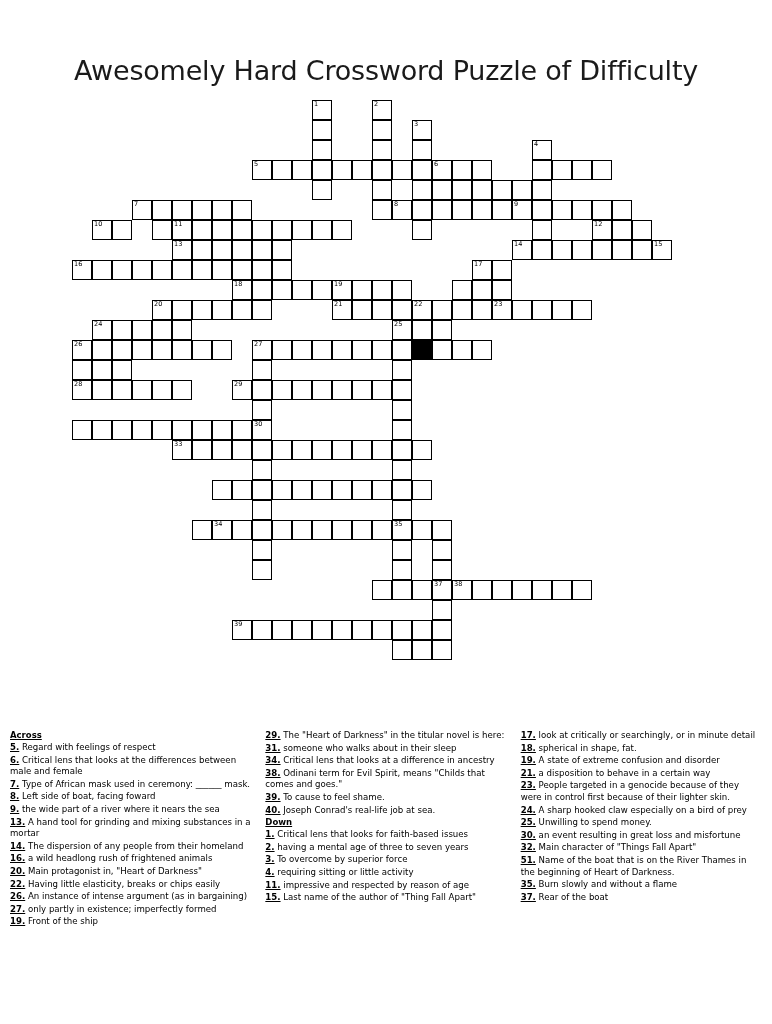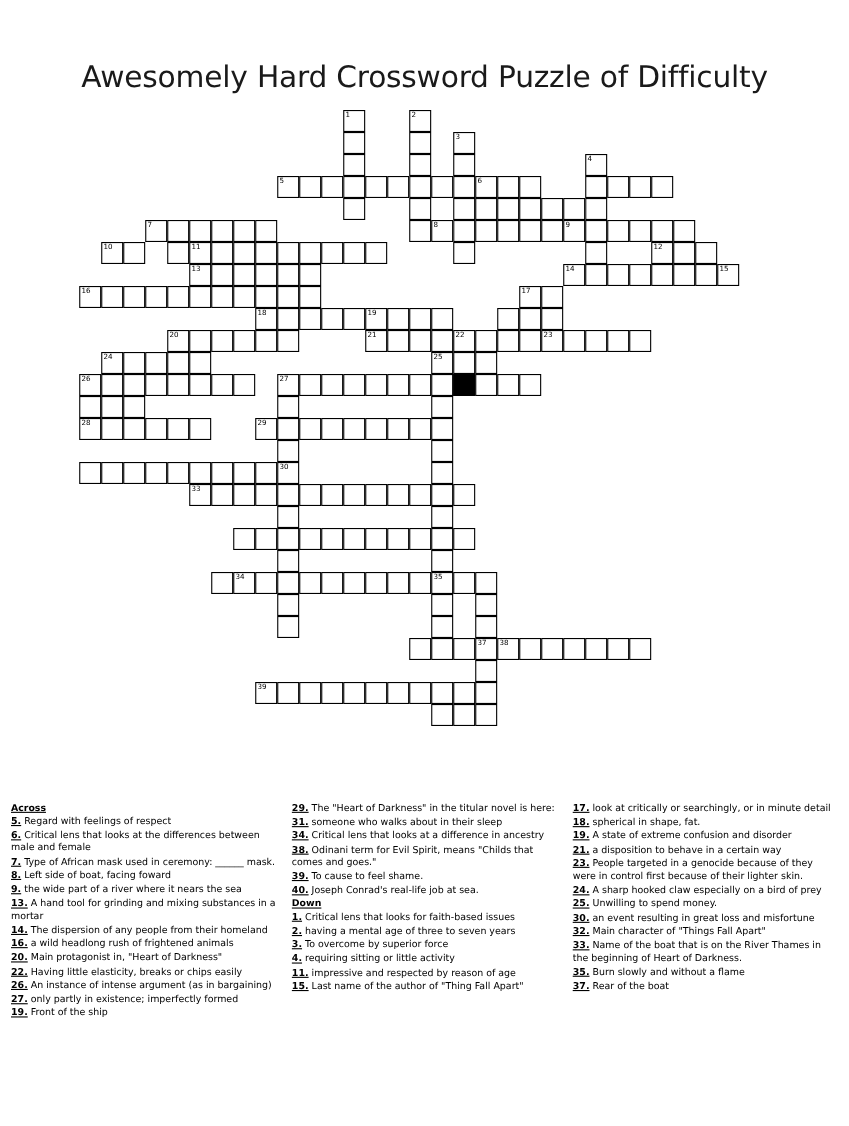--- a/index.html
+++ b/index.html
@@ -452,18 +452,18 @@
     <div id="col3">
         <p class="clue"><b>17.</b> look at critically or searchingly, or in minute detail</p>
         <p class="clue"><b>18.</b> spherical in shape, fat.</p>
         <p class="clue"><b>19.</b> A state of extreme confusion and disorder</p>
         <p class="clue"><b>21.</b> a disposition to behave in a certain way</p>
         <p class="clue"><b>23.</b> People targeted in a genocide because of they were in control first because of their lighter skin.</p>
         <p class="clue"><b>24.</b> A sharp hooked claw especially on a bird of prey</p>
         <p class="clue"><b>25.</b> Unwilling to spend money.</p>
         <p class="clue"><b>30.</b> an event resulting in great loss and misfortune</p>
         <p class="clue"><b>32.</b> Main character of "Things Fall Apart"</p>
-        <p class="clue"><b>33.</b> Name of the boat that is on the River Thames in the beginning of Heart of Darkness.</p>
+        <p class="clue"><b>51.</b> Name of the boat that is on the River Thames in the beginning of Heart of Darkness.</p>
         <p class="clue"><b>35.</b> Burn slowly and without a flame</p>
         <p class="clue"><b>37.</b> Rear of the boat</p>
       </div>
   </div>
 </div>
 
 </body></html>

